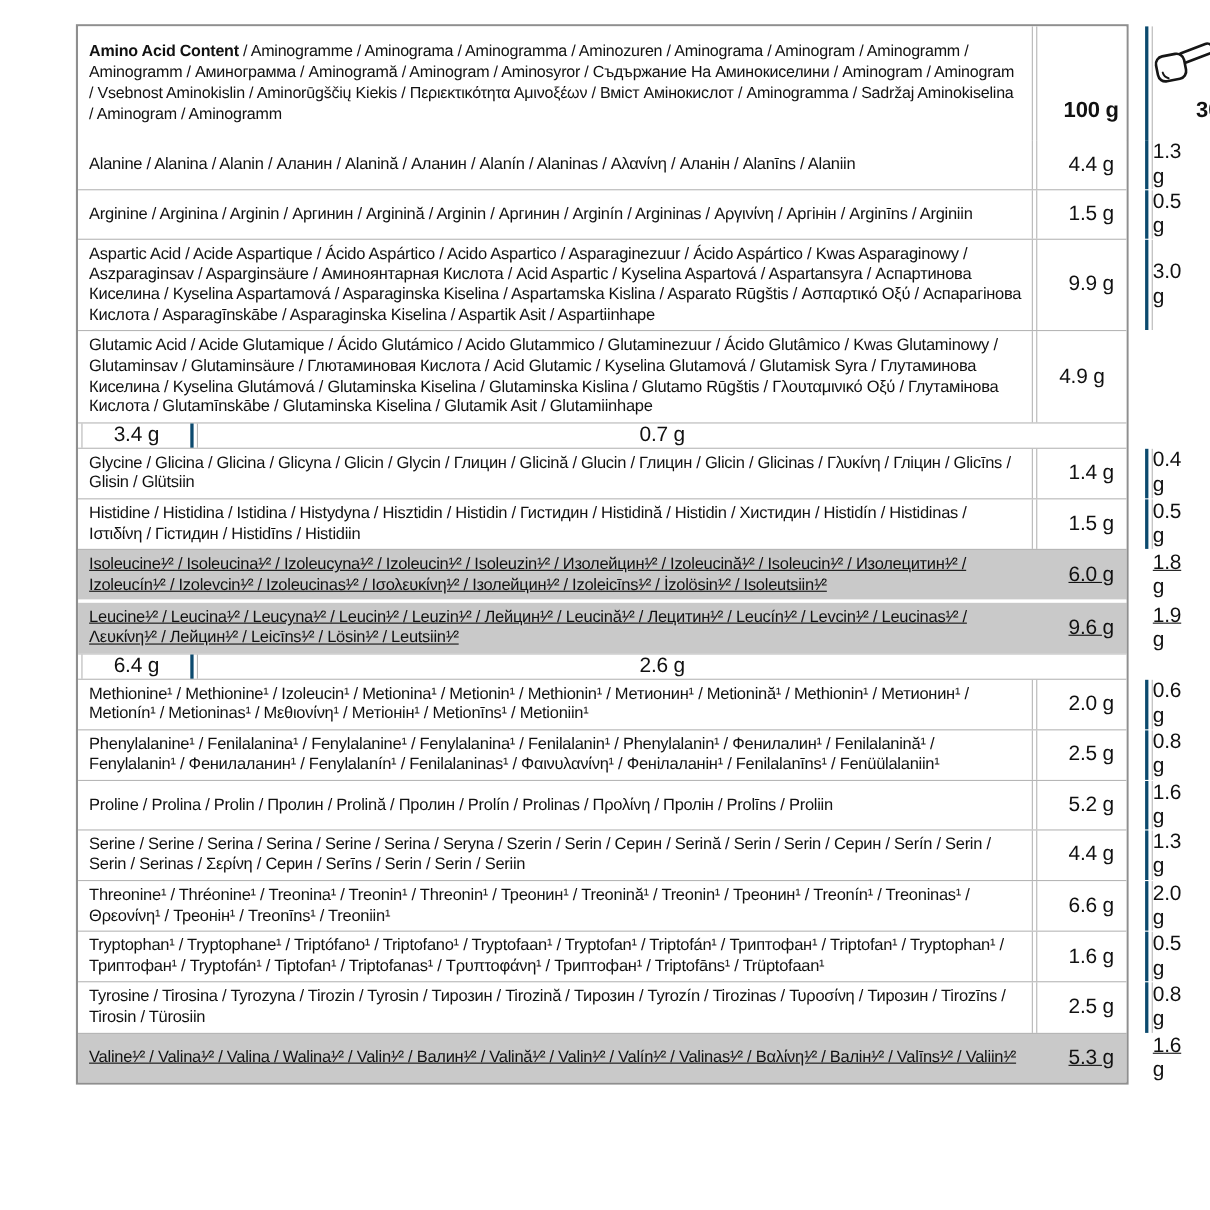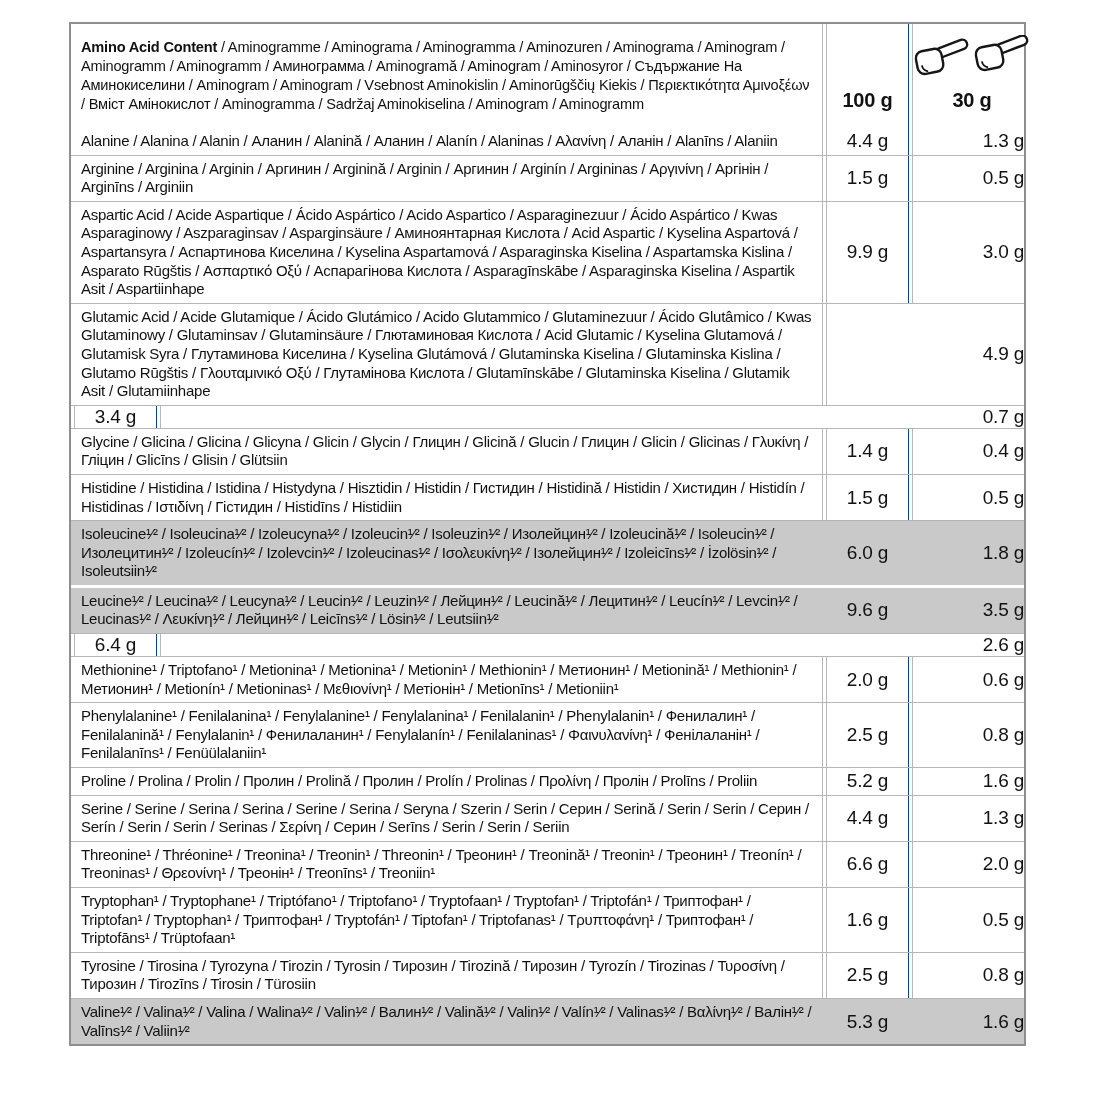--- a/index.html
+++ b/index.html
@@ -13,35 +13,35 @@
     position:absolute; left:69px; top:22px; width:957px;
     border:2px solid #8f8f8f; background:#fff;
     box-sizing:border-box;
   }
   .row { display:flex; align-items:stretch; background:#fff; }
   .row + .row { border-top:1px solid #b6b6b6; }
   .row.gray { background:#c9c9c9; }
   .row.gray + .row.gray { border-top:3px solid #ffffff; }
 
   .c-name {
-    width:752px; flex:0 0 auto; box-sizing:border-box;
+    width:868px; flex:0 0 auto; box-sizing:border-box;
     display:flex; align-items:center;
     padding:4px 8px 4px 10px;
     border-right:1px solid #b6b6b6;
   }
   .c-val {
     box-sizing:border-box; display:flex;
     align-items:center; justify-content:center;
     border-left:1px solid #b6b6b6;
     margin-left:3px;
     font-size:19px; letter-spacing:-0.2px;
   }
-  .c-v1 { width:83px; flex:0 0 auto; border-right:1px solid #0c4a6e; }
-  .c-v2 { flex:1 1 auto;justify-content:flex-end; }
-  .row.gray .c-name, .row.gray .c-val { border-color:transparent; }
+  .c-v1 { width:102px; flex:0 0 auto; border-right:3px solid #0c4a6e; }
+  .c-v2 { flex:1 1 auto; }
+  .row.gray .c-name, .row.gray .c-val { border-color:transparent;text-decoration:underline; }
 
   .name-text {
     font-size:15px; line-height:1.24; letter-spacing:-0.25px;
   }
 
   
   .row.head { min-height:104px; }
   .row.head .c-name { padding:7px 10px; }
   .head-title { font-size:14.6px; line-height:1.3; letter-spacing:-0.2px; }
   .row.head .c-val {
@@ -178,36 +178,36 @@
   </div>
 
   <div class="row gray">
     <div class="c-name">
       <div class="name-text">Leucine¹⁄² / Leucina¹⁄² / Leucyna¹⁄² / Leucin¹⁄² / Leuzin¹⁄² / Лейцин¹⁄² / Leucină¹⁄² / Лецитин¹⁄² / Leucín¹⁄² / Levcin¹⁄² / Leucinas¹⁄² / Λευκίνη¹⁄² / Лейцин¹⁄² / Leicīns¹⁄² / Lösin¹⁄² / Leutsiin¹⁄²</div>
     </div>
     <div class="c-val c-v1">
       <span class="v1-text">9.6 g</span>
     </div>
     <div class="c-val c-v2">
-      <span class="v2-text">3.5 g</span>
+      <span class="v2-text">1.9 g</span>
     </div>
   </div>
 
   <div class="row">
     <div class="c-val c-v1">
       <span class="v1-text">6.4 g</span>
     </div>
     <div class="c-val c-v2">
       <span class="v2-text">2.6 g</span>
     </div>
   </div>
 
   <div class="row">
     <div class="c-name">
-      <div class="name-text">Methionine¹ / Triptofano¹ / Metionina¹ / Metionina¹ / Metionin¹ / Methionin¹ / Метионин¹ / Metionină¹ / Methionin¹ / Метионин¹ / Metionín¹ / Metioninas¹ / Μεθιονίνη¹ / Метіонін¹ / Metionīns¹ / Metioniin¹</div>
+      <div class="name-text">Methionine¹ / Methionine¹ / Izoleucin¹ / Metionina¹ / Metionin¹ / Methionin¹ / Метионин¹ / Metionină¹ / Methionin¹ / Метионин¹ / Metionín¹ / Metioninas¹ / Μεθιονίνη¹ / Метіонін¹ / Metionīns¹ / Metioniin¹</div>
     </div>
     <div class="c-val c-v1">
       <span class="v1-text">2.0 g</span>
     </div>
     <div class="c-val c-v2">
       <span class="v2-text">0.6 g</span>
     </div>
   </div>
 
   <div class="row">

